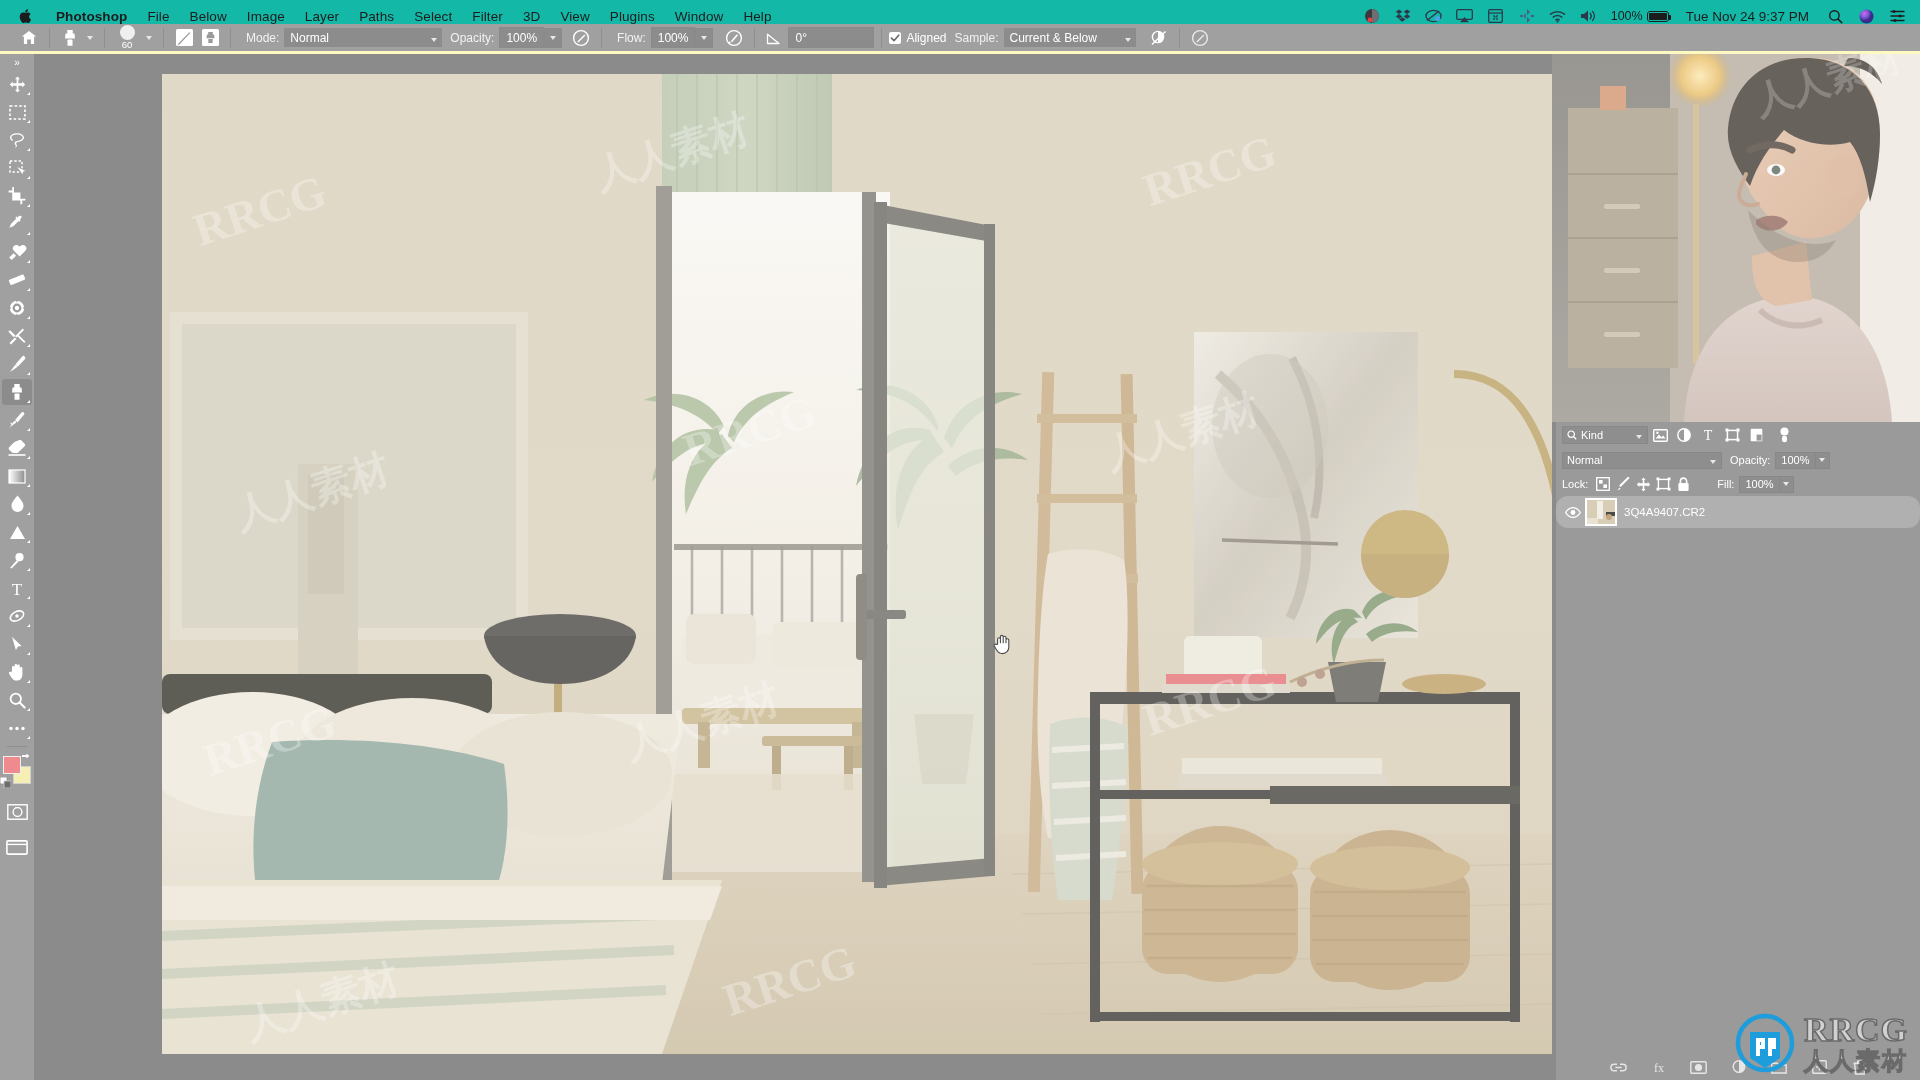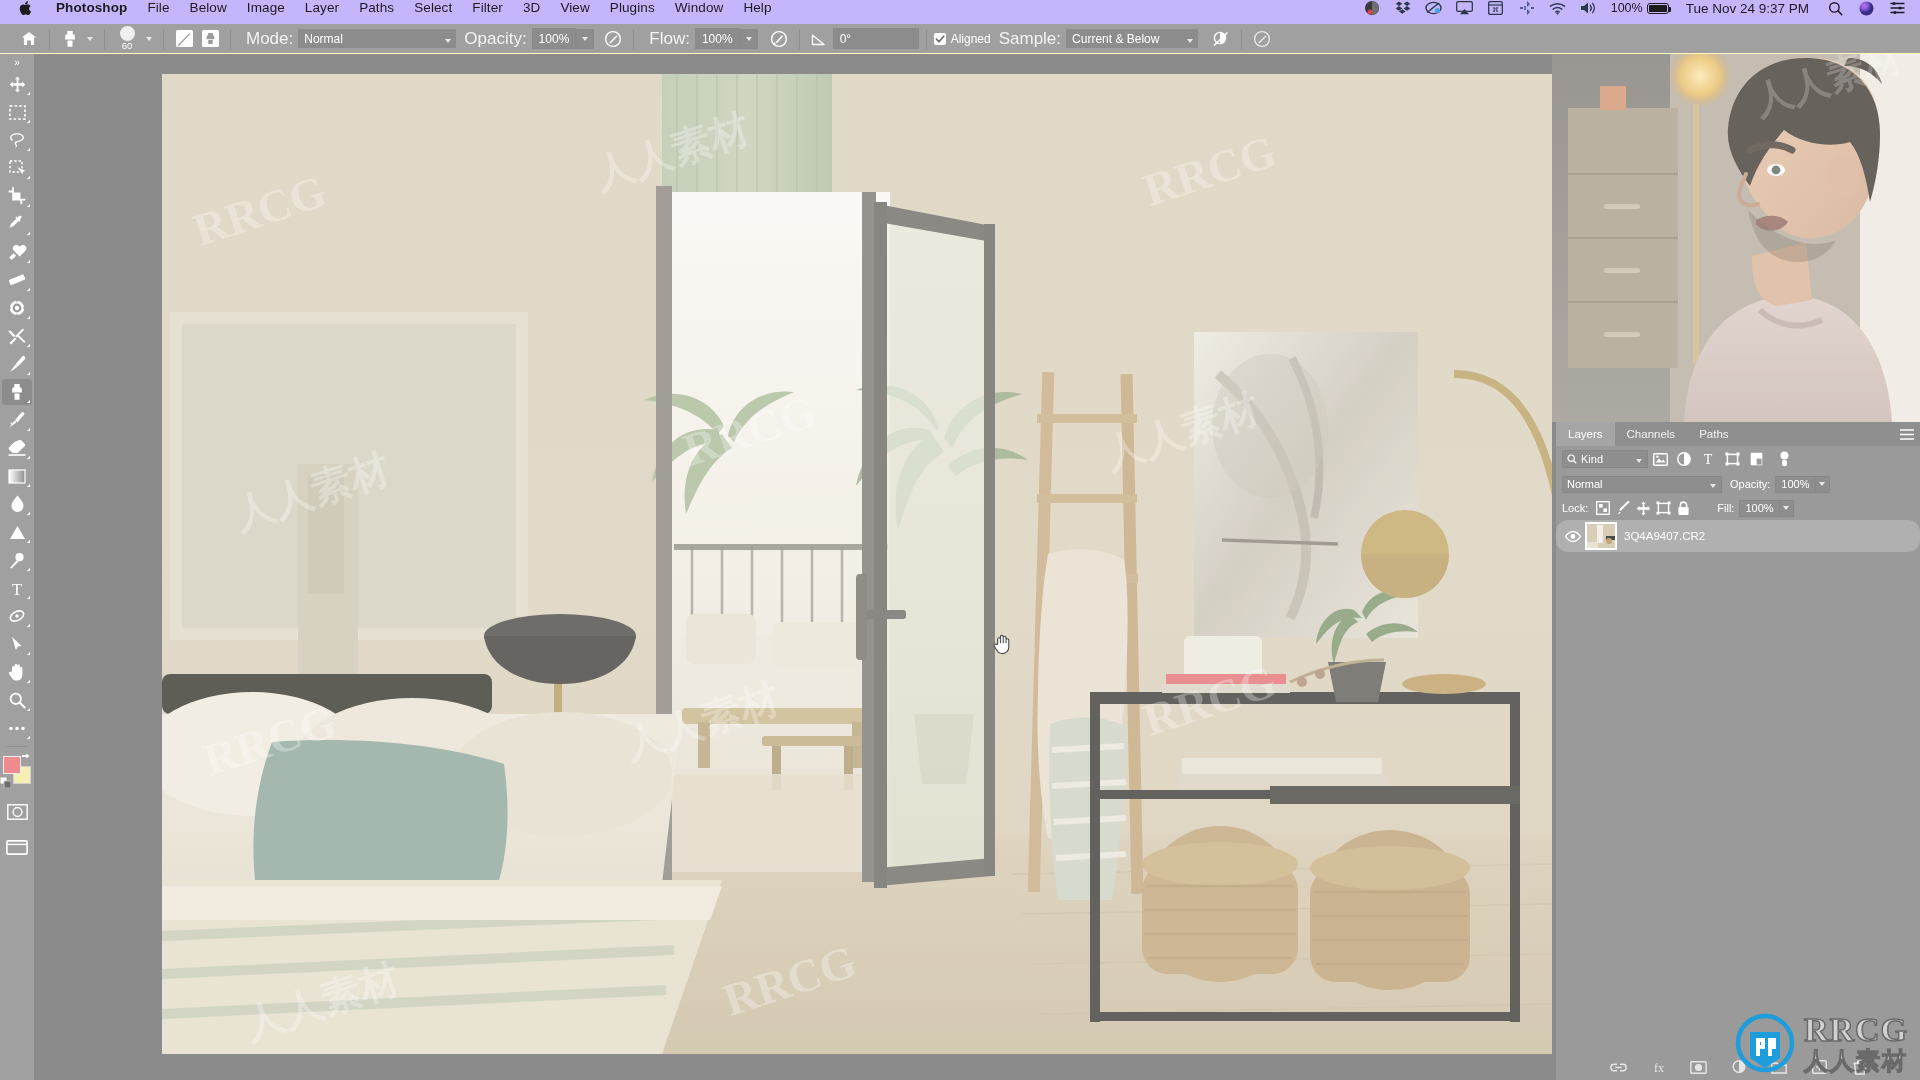--- a/index.html
+++ b/index.html
@@ -7,22 +7,22 @@
     width: 1920px; height: 1080px;
     overflow: hidden;
     font-family: "Liberation Sans", sans-serif;
     background: #8b8b8b;
   }
   #root { position: relative; width: 1920px; height: 1080px; }
 
   
   .menubar {
     position: absolute; top: 0; left: 0; width: 1920px; height: 24px;
-    background: #c4b5fd;
-    display: flex; align-items: flex-start;
+    background: #14b8a6;
+    display: flex; align-items: flex-end;
     font-size: 13.5px; color: #1c1c1e;
     z-index: 60;
   }
   .menubar .apple { padding: 0 14px 0 18px; font-size: 15px; line-height: 1; }
   .menubar .mi { padding: 0 10px; white-space: nowrap; letter-spacing: .1px; }
   .menubar .mi.app { font-weight: bold; }
   .menubar .right { margin-left: auto; display: flex; align-items: center; gap: 13px; padding-right: 14px; }
   .menubar .right .sicon { width: 18px; height: 16px; display: flex; align-items: center; justify-content: center; }
   .menubar .clock { font-size: 13.5px; white-space: nowrap; padding: 0 4px; }
   .menubar .batt { font-size: 12.5px; display: flex; align-items: center; gap: 4px; }
@@ -30,25 +30,25 @@
   .battbox::after { content:""; position:absolute; right:-3.5px; top:3px; width:2px; height:5px; background:#1c1c1e; border-radius:0 1px 1px 0; }
   .battfill { position: absolute; left: 1px; top: 1px; bottom: 1px; width: 18px; background: #1c1c1e; border-radius: 1px; }
 
   
   .optionsbar {
     position: absolute; top: 24px; left: 0; width: 1920px; height: 30px;
     background: #a0a0a0;
     display: flex; align-items: center;
     font-size: 12px; color: #ffffff;
     z-index: 55;
-    border-bottom: 1px solid #fef9c3;
+    border-bottom: 3px solid #fef9c3;
   }
   .ob-group { display: flex; align-items: center; height: 30px; }
   .ob-sep { width: 1px; height: 20px; background: #8f8f8f; margin: 0 7px; }
-  .ob-label { margin: 0 5px 0 8px; font-size: 17px; color: #f2f2f2; white-space: nowrap; }
+  .ob-label { margin: 0 5px 0 8px; font-size: 12px; color: #f2f2f2; white-space: nowrap; }
   .ob-field {
     background: #8c8c8c; color: #fff; font-size: 12px;
     padding: 2.5px 6px; min-width: 40px; text-align: left;
     border: 1px solid #8a8a8a;
   }
   .ob-select {
     background: #8c8c8c; color: #fff; font-size: 12px;
     padding: 2.5px 18px 2.5px 6px; position: relative; white-space: nowrap;
   }
   .ob-select .car { position: absolute; right: 5px; top: 50%; transform: translateY(-50%); }
@@ -963,34 +963,20 @@
       <path d="M196 186c6 34 24 52 50 52 18 0 30-8 38-22-24 10-56 2-88-30z" fill="#5a4a40" opacity=".35"></path>
 
       <path d="M208 286c16 16 40 20 62 10" fill="none" stroke="#b8a49c" stroke-width="6"></path>
 
       <rect x="0" y="0" width="368" height="398" fill="#f6f2ea" opacity="0.30"></rect>
     </svg>
     <div class="wm" style="left:200px; top:30px; font-size:38px; transform:rotate(-18deg); color:rgba(255,255,255,0.22)">人人素材</div>
   </div>
 
   <div class="layers">
-    <div class="lp-tabs">
-      <div class="lp-tab active">Layers</div>
-      <div class="lp-tab">Channels</div>
-      <div class="lp-tab">Paths</div>
-      <div class="lp-menu">
-        <svg width="14" height="11" viewBox="0 0 14 11">
-            <g stroke="#fff" stroke-width="1.5">
-              <line x1="0" y1="1" x2="14" y2="1"></line>
-              <line x1="0" y1="5.5" x2="14" y2="5.5"></line>
-              <line x1="0" y1="10" x2="14" y2="10"></line>
-            </g>
-          </svg>
-      </div>
-    </div>
 
     <div class="lp-filter">
       <div class="lp-kind">
         <span style="margin-right:4px">
           <svg width="10" height="10" viewBox="0 0 10 10">
               <circle cx="4.2" cy="4.2" r="3.2" fill="none" stroke="#fff" stroke-width="1.2"></circle>
               <line x1="6.6" y1="6.6" x2="9.2" y2="9.2" stroke="#fff" stroke-width="1.3"></line>
             </svg>
         </span>
         <span>Kind</span>

